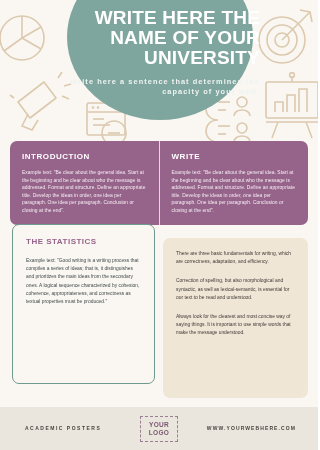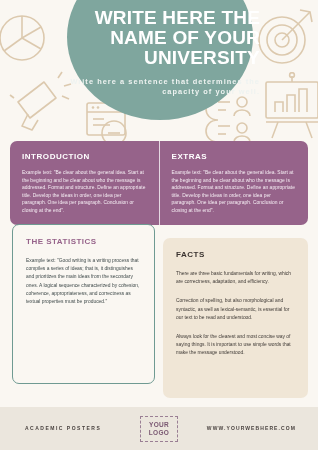--- a/index.html
+++ b/index.html
@@ -289,32 +289,31 @@
     <p class="poster-subtitle">Write here a sentence that determines
 the capacity of your well.</p>
   </div>
 
   <div class="panel-purple">
     <div class="col left">
       <h2>INTRODUCTION</h2>
       <p>Example text: "Be clear about the general idea. Start at the beginning and be clear about who the message is addressed. Format and structure. Define an appropriate title. Develop the ideas in order, one idea per paragraph. One idea per paragraph. Conclusion or closing at the end".</p>
     </div>
     <div class="col right">
-      <h2>EXTRAS</h2>
+      <h2>WRITE</h2>
       <p>Example text: "Be clear about the general idea. Start at the beginning and be clear about who the message is addressed. Format and structure. Define an appropriate title. Develop the ideas in order, one idea per paragraph. One idea per paragraph. Conclusion or closing at the end".</p>
     </div>
   </div>
 
   <div class="panel-stats">
     <h2>THE STATISTICS</h2>
     <p>Example text: "Good writing is a writing process that compiles a series of ideas; that is, it distinguishes and prioritizes the main ideas from the secondary ones. A logical sequence characterized by cohesion, coherence, appropriateness, and correctness as textual properties must be produced."</p>
   </div>
 
   <div class="panel-facts">
-    <h2>FACTS</h2>
     <p>There are three basic fundamentals for writing, which are correctness, adaptation, and efficiency.</p>
     <p>Correction of spelling, but also morphological and syntactic, as well as lexical-semantic, is essential for our text to be read and understood.</p>
     <p>Always look for the clearest and most concise way of saying things. It is important to use simple words that make the message understood.</p>
   </div>
 
   <div class="footer">
     <div class="footer-left">ACADEMIC POSTERS</div>
     <div class="footer-logo">
       <span>YOUR</span>
       <span>LOGO</span>

